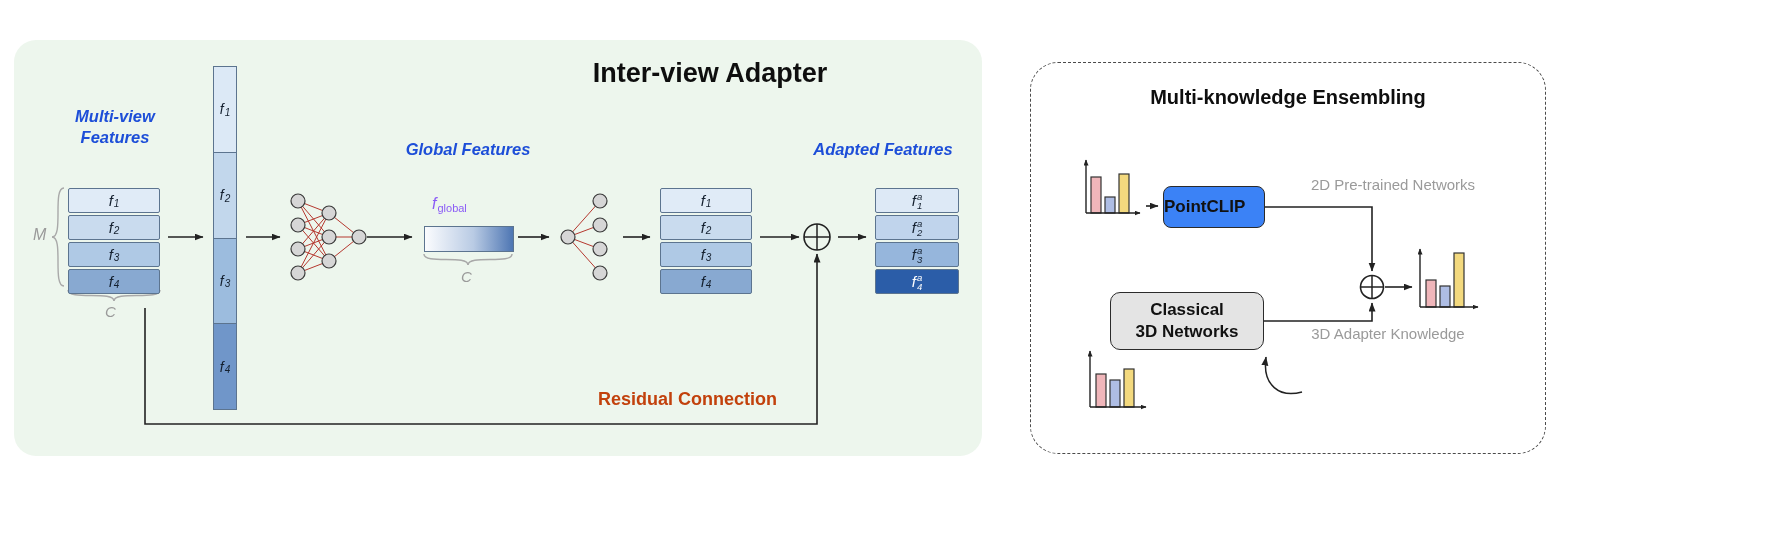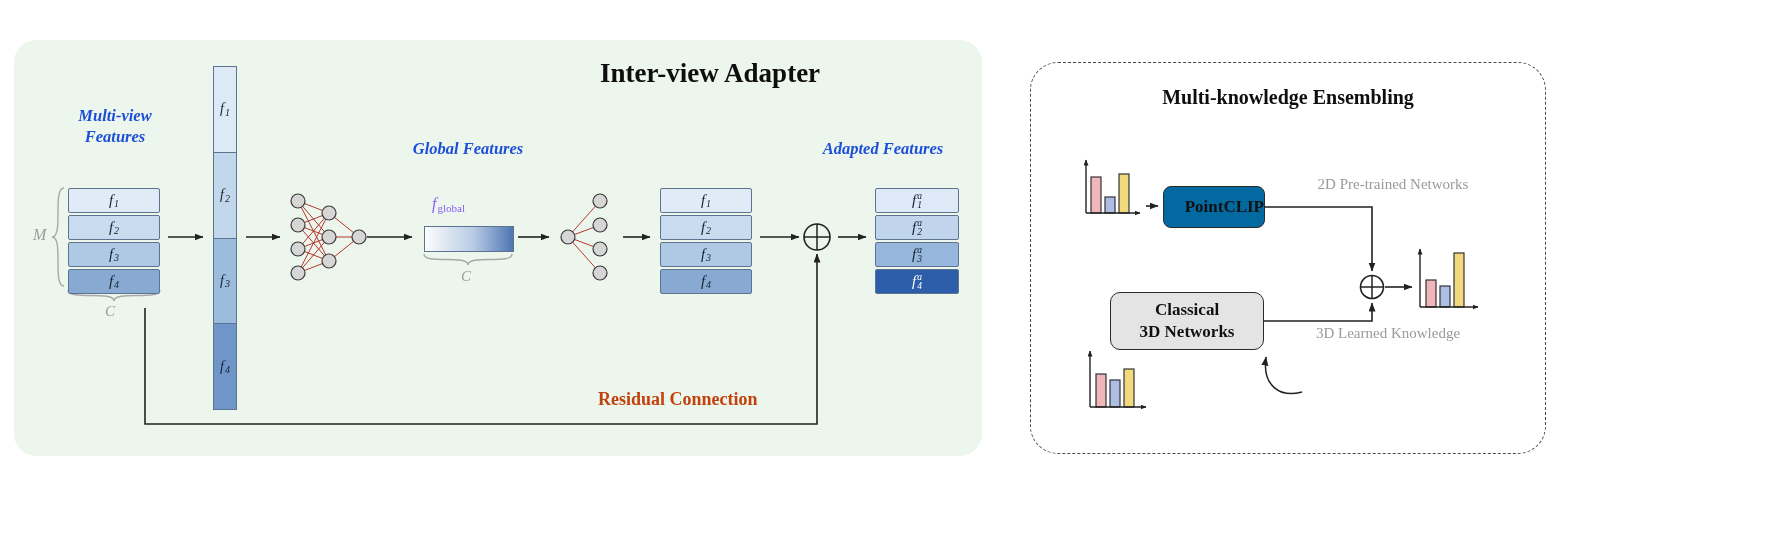--- a/index.html
+++ b/index.html
@@ -1,17 +1,17 @@
 <!DOCTYPE html>
 <html><head>
 <meta charset="utf-8">
 <style>
   html,body{margin:0;padding:0;background:#fff;}
   .canvas{position:relative;width:1766px;height:512px;background:#ffffff;overflow:hidden;
-          font-family:Liberation Serif, serif;}
+          font-family:Liberation Sans, sans-serif;}
   .abs{position:absolute;}
   .panel-left{position:absolute;left:14px;top:40px;width:968px;height:416px;
               background:#edf6ed;border-radius:22px;}
   .panel-right{position:absolute;left:1030px;top:62px;width:516px;height:392px;
                background:#ffffff;border:1.6px dashed #4a4a4a;border-radius:28px;box-sizing:border-box;}
   svg.overlay{position:absolute;left:0;top:0;width:1766px;height:550px;pointer-events:none;}
   .title-main{font-weight:bold;font-size:27px;color:#0e0e0e;text-align:center;}
   .title-right{font-weight:bold;font-size:20px;color:#0e0e0e;text-align:center;}
   .lbl-ital{font-style:italic;font-weight:bold;font-size:16.5px;color:#1d4ed8;text-align:center;line-height:1.25;}
   .mathlbl{font-style:italic;font-size:16px;color:#9a9a9a;}
@@ -23,23 +23,23 @@
   .sub{font-size:10px;position:relative;top:3px;margin-left:1px;}
   .substack{display:inline-flex;flex-direction:column;font-size:9.5px;line-height:9px;
             vertical-align:-3px;margin-left:1px;text-align:left;}
   .col-wrap{display:flex;flex-direction:column;}
   .col-seg{flex:1;border:1px solid #5c748f;margin-top:-1px;display:flex;align-items:center;
            justify-content:center;font-style:italic;font-size:14px;color:#14202f;}
   .col-seg:first-child{margin-top:0;}
   .fglobal-bar{position:absolute;left:424px;top:226px;width:88px;height:24px;border:1px solid #5c748f;
                background:linear-gradient(to right,#fbfcfe,#b9cbe4 55%,#4e76b3);}
   .residual-lbl{font-weight:bold;font-size:18px;color:#c2410c;}
-  .pointclip-box{position:absolute;left:1163px;top:186px;width:102px;height:42px;background:#0369a1;
+  .pointclip-box{position:absolute;left:1163px;top:186px;width:102px;height:42px;background:#3b82f6;
                  border:1.6px solid #2b2b2b;border-radius:8px;display:flex;align-items:center;
-                 justify-content:flex-end;font-weight:bold;font-size:17px;color:#111;box-sizing:border-box;}
+                 justify-content:flex-start;font-weight:bold;font-size:17px;color:#111;box-sizing:border-box;}
   .classical-box{position:absolute;left:1110px;top:292px;width:154px;height:58px;background:#e4e4e4;
                  border:1.6px solid #2b2b2b;border-radius:10px;display:flex;flex-direction:column;
                  align-items:center;justify-content:center;font-weight:bold;font-size:17px;
                  color:#111;line-height:1.3;box-sizing:border-box;}
   .know-lbl{font-size:15px;color:#9a9a9a;text-align:center;}
   .nets-lbl{font-style:italic;font-size:15.5px;color:#1a1a1a;text-align:center;line-height:1.45;}
   .white-text{color:#ffffff !important;}
 </style>
 </head>
 <body>
@@ -310,16 +310,16 @@
     <span>PointCLIP</span>
   </div>
 
   <div class="classical-box">
     <span>Classical</span>
     <span>3D Networks</span>
   </div>
 
   <div class="abs know-lbl" style="left:1288px;top:176px;width:210px;">2D Pre-trained Networks</div>
 
-  <div class="abs know-lbl" style="left:1288px;top:325px;width:200px;">3D Learned Knowledge</div>
+  <div class="abs know-lbl" style="left:1288px;top:325px;width:200px;">3D Adapter Knowledge</div>
 
 
 </div>
 
 </body></html>

